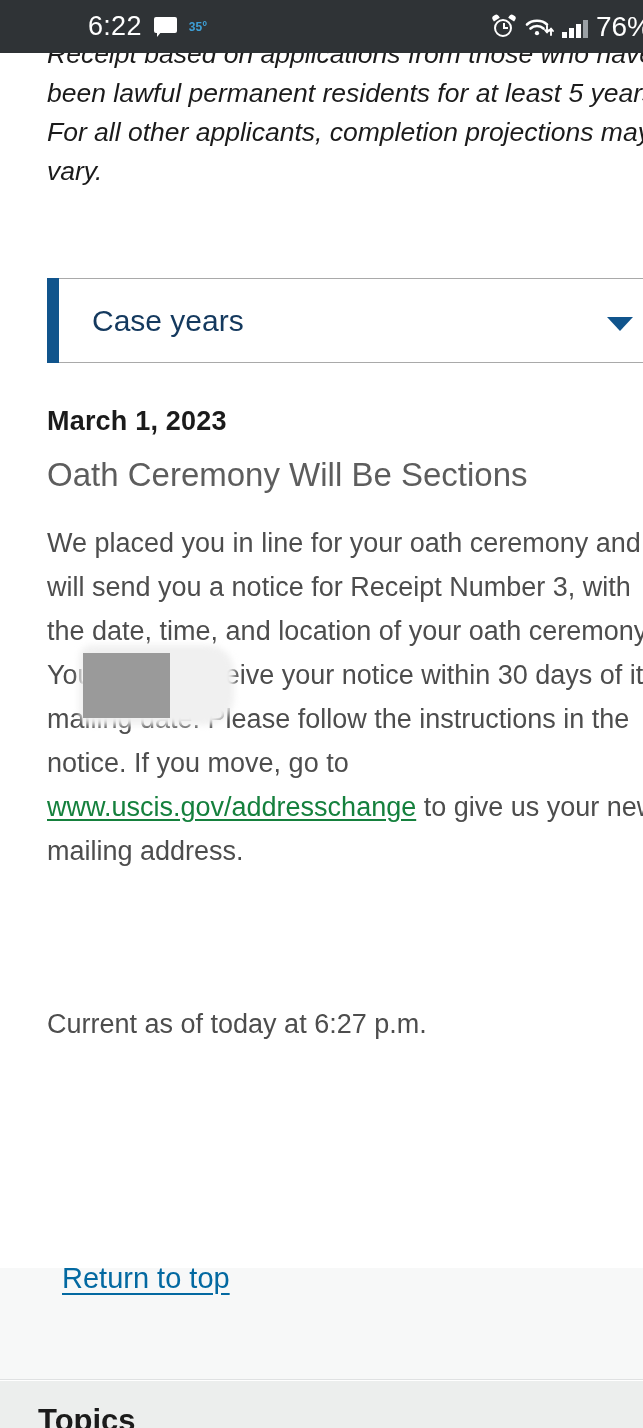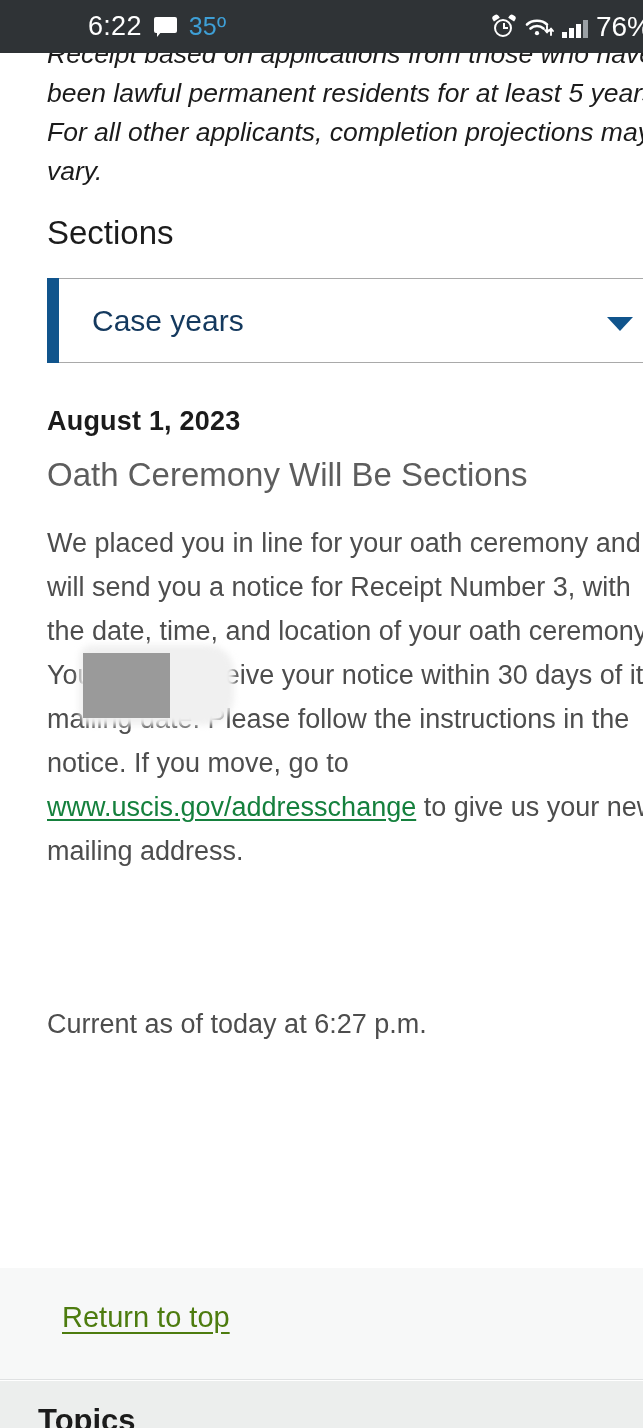--- a/index.html
+++ b/index.html
@@ -54,22 +54,22 @@
   }
   .sb-msg-icon .tail {
     position: absolute;
     left: 3px; top: 14px;
     width: 0; height: 0;
     border-left: 5px solid #ffffff;
     border-bottom: 6px solid transparent;
   }
   .sb-temp {
     color: #3e9fd6;
-    font-size: 25px;
-    font-weight: normal;
+    font-size: 12px;
+    font-weight: bold;
     line-height: 1;
     letter-spacing: 0.2px;
   }
   .sb-right {
     margin-left: auto;
     display: flex;
     align-items: center;
     gap: 8px;
     padding-right: 0px;
     transform: translateX(9px);
@@ -282,23 +282,23 @@
     top: 1268px; left: 0;
     width: 643px;
     height: 112px;
     background: #f7f8f8;
     border-bottom: 1px solid #dfe1e2;
     box-sizing: border-box;
   }
   .return-link {
     position: absolute;
     left: 62px;
-    top: 1303px;
+    top: 1264px;
     font-size: 29px;
-    color: #4d7c0f;
+    color: #0369a1;
     text-decoration: underline;
     text-underline-offset: 5px;
     line-height: 1;
   }
   .topics-band {
     position: absolute;
     top: 1381px; left: 0;
     width: 643px;
     height: 47px;
     background: #eceeed;
@@ -349,29 +349,28 @@
         <i></i>
     </span>
     <span class="sb-battery">76%</span>
   </div>
 </div>
 
 <div class="card">
 
   <div class="clipped-italic">Receipt based on applications from those who have been lawful permanent residents for at least 5 years. For all other applicants, completion projections may vary.</div>
 
-  <div class="sections-heading">Sections</div>
 
   <div class="accordion">
     <span class="accordion-bar"></span>
     <span class="accordion-label">Case years</span>
     <span class="accordion-chevron"></span>
   </div>
 
-  <div class="status-date">August 1, 2023</div>
+  <div class="status-date">March 1, 2023</div>
   <div class="status-title">Oath Ceremony Will Be Sections</div>
 
   <div class="status-body"><span>We placed you in line for your oath ceremony and will send you a notice for Receipt Number </span><span>3, with the date, time, and location of your oath ceremony. You should receive your notice within 30 days of its mailing date. Please follow the instructions in the notice. If you move, go to </span><a href="#">www.uscis.gov/addresschange</a><span> to give us your new mailing address.</span></div>
 
   <div class="redact-smudge"></div>
   <div class="redact-box"></div>
 
   <div class="status-current">Current as of today at 6:27 p.m.</div>
 </div>
 

